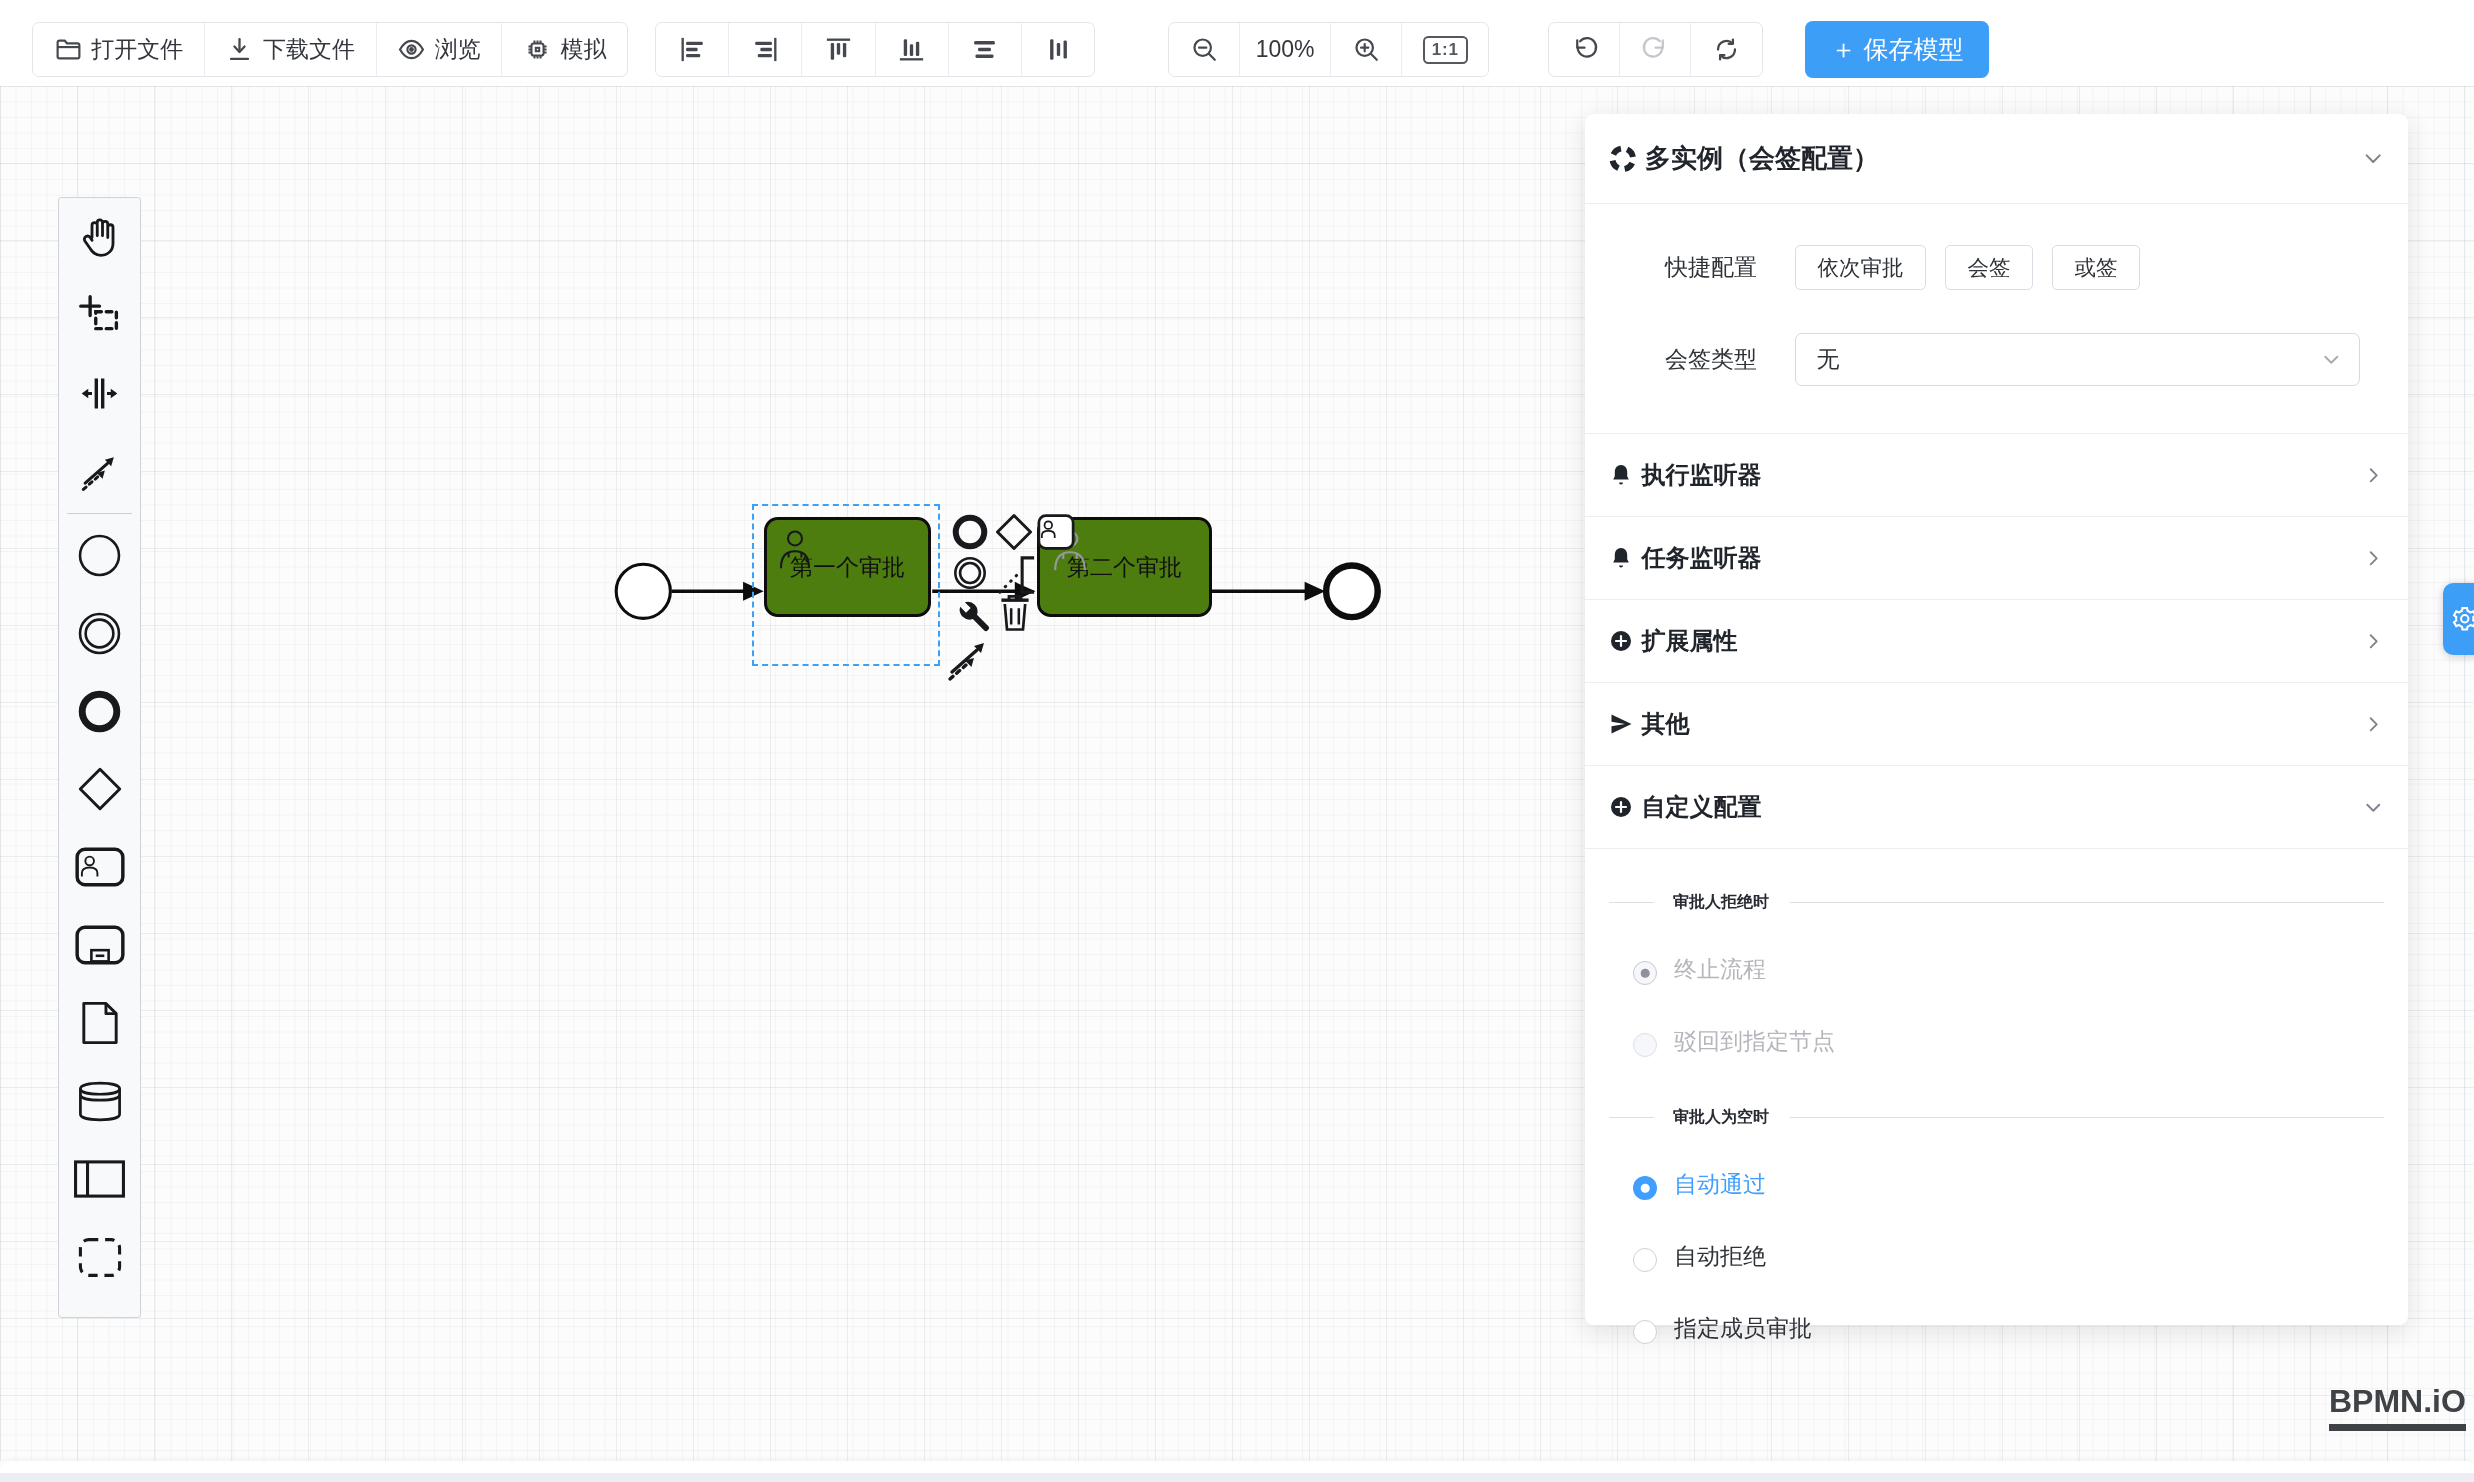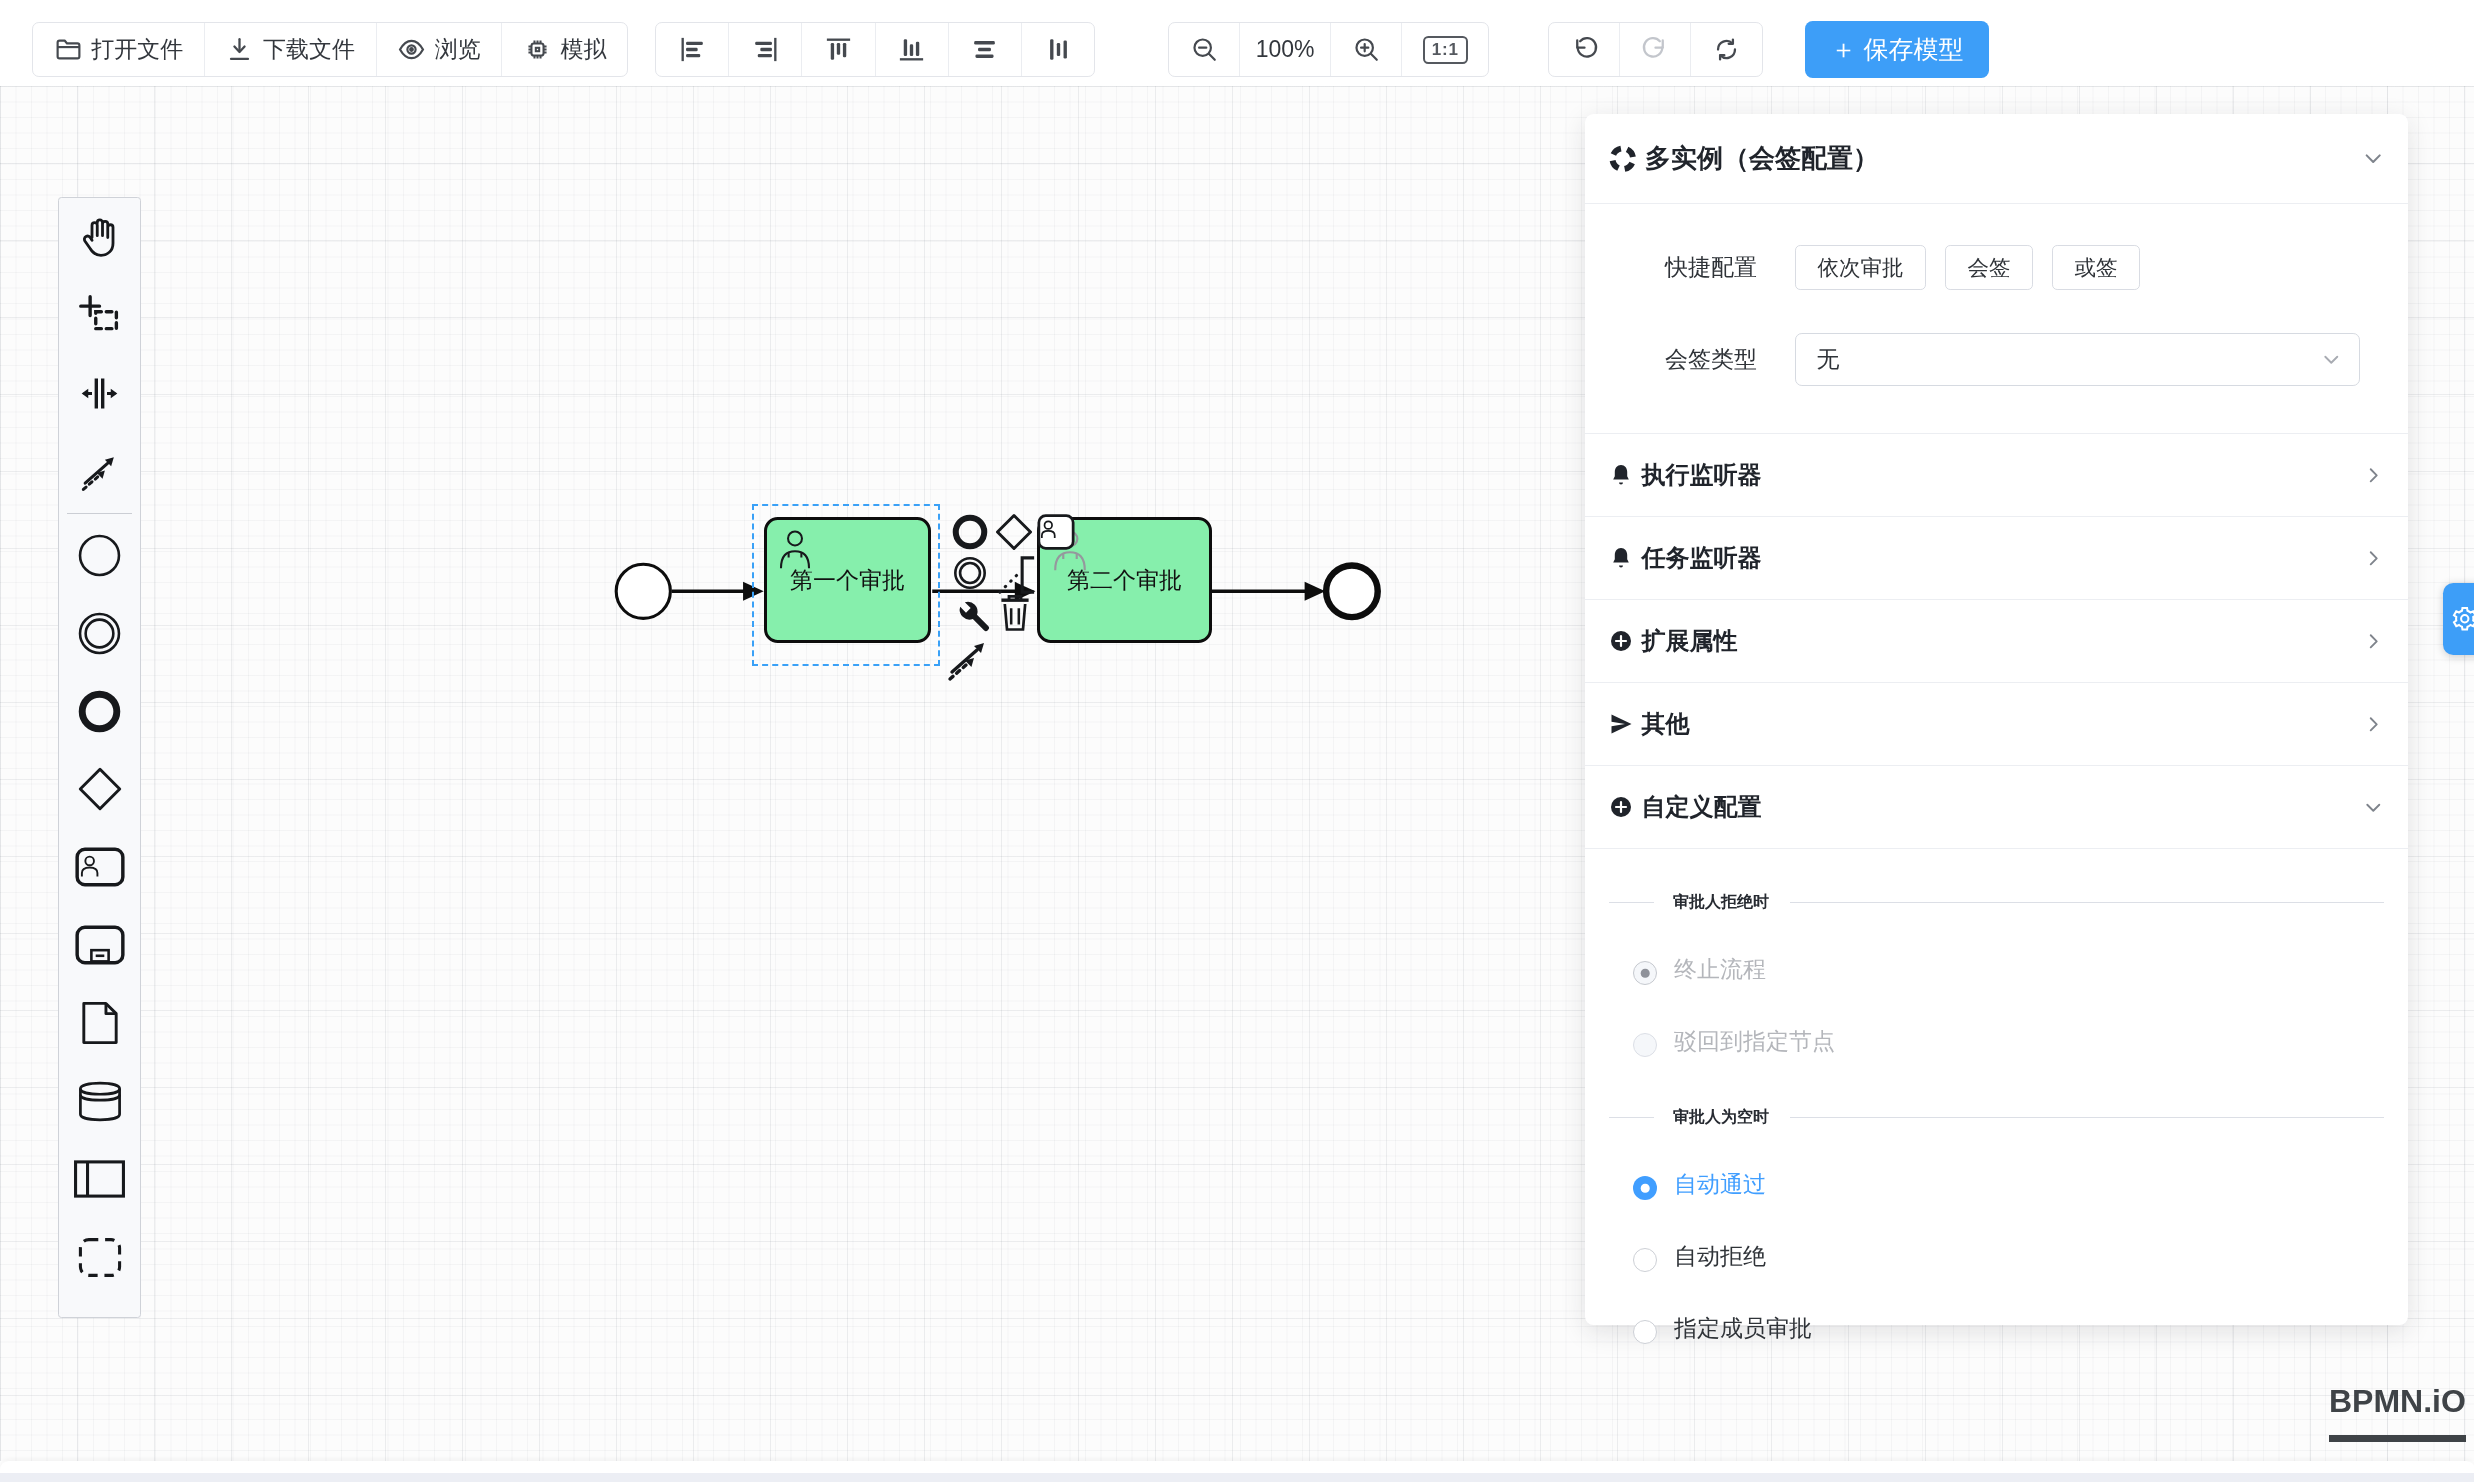--- a/index.html
+++ b/index.html
@@ -36,21 +36,21 @@
 
   
   .palette{position:absolute;left:58px;top:197px;width:83px;height:1121px;background:#f8f9fb;
     border:0.9px solid #cfd2d8;border-radius:3.4px;box-sizing:border-box;display:flex;flex-direction:column;align-items:center;}
   .pal-item{width:100%;height:78px;display:flex;align-items:center;justify-content:center;color:#17191c;cursor:pointer;}
   .pal-sep{width:65px;height:0.9px;background:#cbced4;margin:2.6px 0;}
 
   
   .flow{position:absolute;left:0;top:0;}
   .selection-box{position:absolute;left:752px;top:504px;width:188px;height:162px;border:2.6px dashed #3aa1f7;box-sizing:border-box;}
-  .task{position:absolute;height:126px;background:#86efac;border:3.4px solid #0d0d0d;border-radius:13.8px;
+  .task{position:absolute;height:100px;background:#4d7c0f;border:3.4px solid #0d0d0d;border-radius:13.8px;
     box-sizing:border-box;display:flex;align-items:center;justify-content:center;}
   .task1{left:764px;top:517px;width:167px;}
   .task2{left:1037px;top:517px;width:175px;}
   .task-label{font-size:23px;color:#111;}
   .task-person{position:absolute;left:11.2px;top:8.6px;}
   .ctx-icon{position:absolute;color:#17191c;cursor:pointer;}
 
   
   .panel{position:absolute;left:1585px;top:114px;width:823px;height:1211px;background:#fff;border-radius:8.6px;
     box-shadow:0 6.9px 26px rgba(31,35,41,.12);box-sizing:border-box;}
@@ -85,21 +85,21 @@
   .radio.blue .dot{background:#fff;}
   .radio-row .rlabel{font-size:23px;color:#2f3338;}
   .radio-row.disabled .rlabel{color:#b4b6bb;}
   .radio-row.checked-blue .rlabel{color:#409eff;}
 
   
   .gear-tab{position:absolute;left:2443px;top:583px;width:52px;height:72px;background:#3d9ef8;
     border-radius:10.3px 0 0 10.3px;display:flex;align-items:center;padding-left:7.7px;box-sizing:border-box;
     box-shadow:0 1.7px 8.6px rgba(0,0,0,.18);cursor:pointer;}
   .bpmn-logo{position:absolute;left:2329px;top:1383px;font-size:32px;font-weight:800;color:#3f4347;
-    letter-spacing:0px;border-bottom:7.7px solid #3f4347;padding-bottom:15px;cursor:pointer;}
+    letter-spacing:0px;border-bottom:7.7px solid #3f4347;padding-bottom:4px;cursor:pointer;}
 </style>
 </head>
 <body>
 
 <div id="app">
 
   <div class="canvas"></div>
 
   <div class="toolbar">
 

